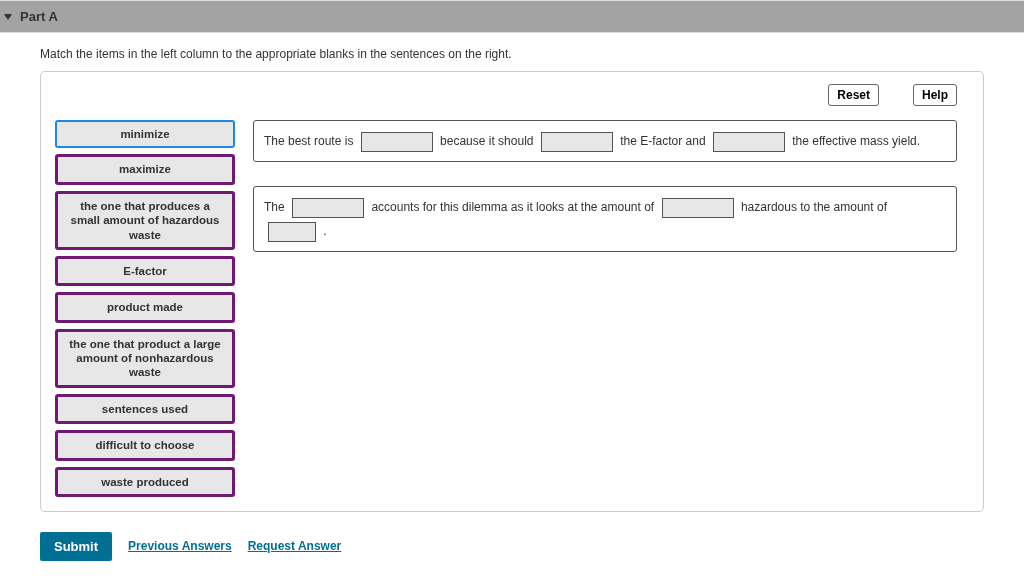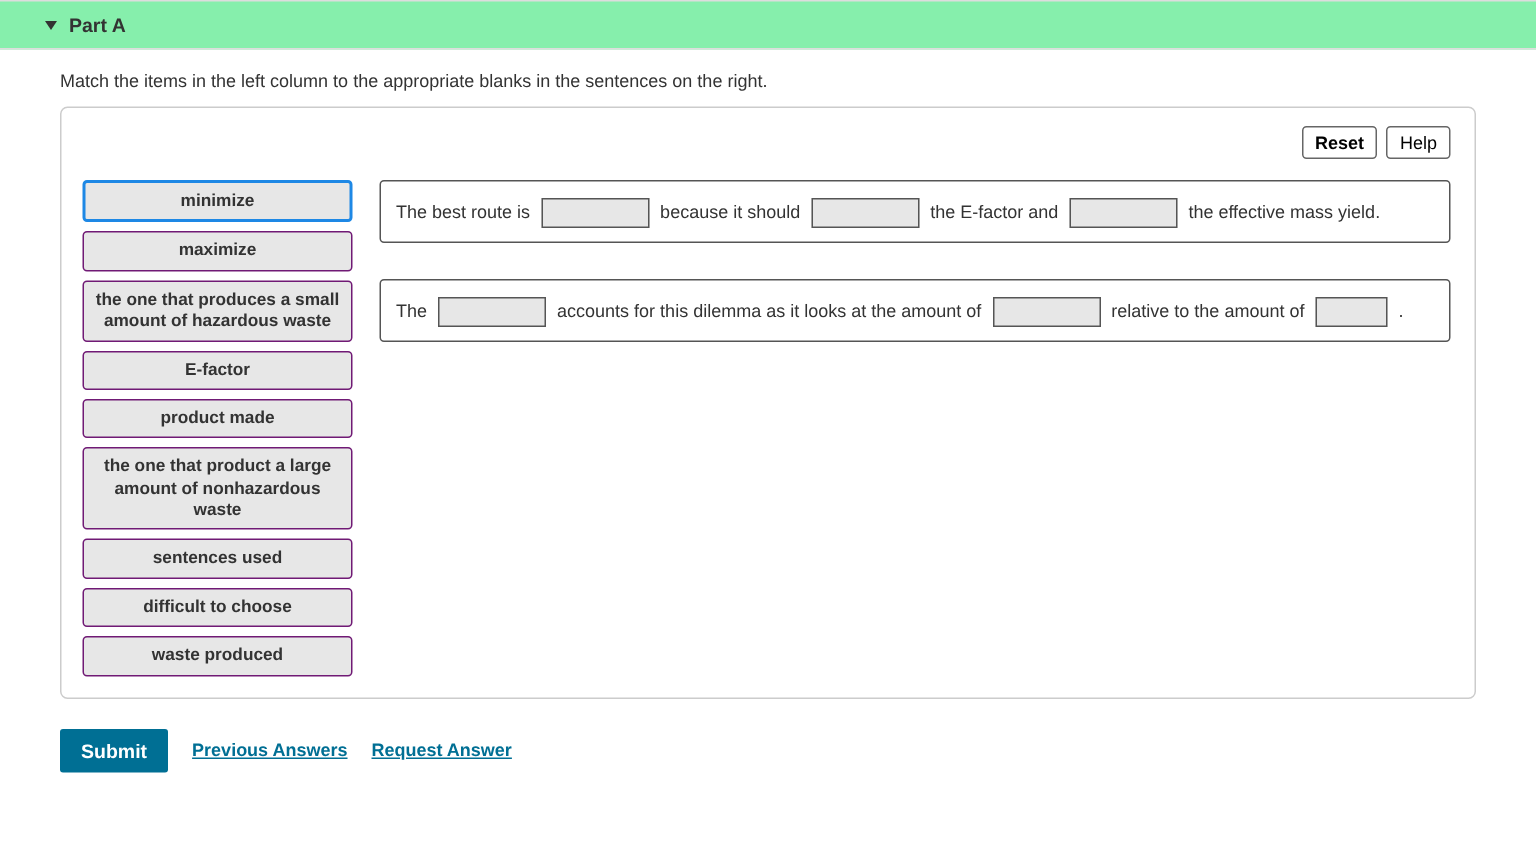--- a/index.html
+++ b/index.html
@@ -6,64 +6,64 @@
   body {
     margin: 0;
     font-family: Arial, Helvetica, sans-serif;
     font-size: 12px;
     color: #333;
     background: #fff;
   }
   .part-header {
     border-top: 1px solid #ddd;
     border-bottom: 1px solid #ddd;
-    background: #86efac;
-    padding: 8px 30px;
+    background: #a3a3a3;
+    padding: 8px 4px;
     display: flex;
     align-items: center;
     gap: 8px;
   }
   .caret {
     width: 0; height: 0;
     border-left: 4px solid transparent;
     border-right: 4px solid transparent;
     border-top: 6px solid #333;
   }
   .part-title { font-weight: bold; font-size: 13px; }
   .content { padding: 14px 40px 10px 40px; }
   .question { font-size: 12px; line-height: 1.45; margin-bottom: 6px; }
   .instructions { font-weight: normal; font-size: 12px; margin-bottom: 10px; }
   .panel {
     border: 1px solid #ccc;
     border-radius: 5px;
-    padding: 12px 16px 14px 14px;
+    padding: 12px 26px 14px 14px;
     min-height: 380px;
     position: relative;
   }
   .panel-actions {
     display: flex;
     justify-content: flex-end;
     gap: 6px;
     margin-bottom: 14px;
   }
   .btn-small {
     border: 1px solid #666;
     background: #fff;
     border-radius: 3px;
     padding: 3px 8px;
     font-size: 12px;
     font-weight: bold;
     cursor: pointer;
     font-family: inherit;
   }
-  .btn-small.plain { font-weight: normal; }
+  .btn-small.plain { font-weight: bold; margin-left: 28px; }
   .work-area { display: flex; gap: 18px; align-items: flex-start; }
   .tokens { display: flex; flex-direction: column; gap: 6px; width: 180px; }
   .token {
-    border: 1px solid #701a75;
+    border: 3px solid #701a75;
     background: #e7e7e7;
     border-radius: 3px;
     padding: 5px 6px;
     text-align: center;
     font-size: 11.5px;
     font-weight: bold;
     line-height: 1.25;
     cursor: grab;
   }
   .token.selected { border: 2px solid #1e88e5; }
@@ -148,21 +148,21 @@
           <span class="blank"></span>
           <span>the E-factor and</span>
           <span class="blank"></span>
           <span>the effective mass yield.</span>
         </div>
         <div class="sentence-box">
           <span>The</span>
           <span class="blank"></span>
           <span>accounts for this dilemma as it looks at the amount of</span>
           <span class="blank"></span>
-          <span>relative to the amount of</span>
+          <span>hazardous to the amount of</span>
           <span class="blank wide"></span>
           <span>.</span>
         </div>
       </div>
     </div>
   </div>
 </div>
 
 <div class="footer-actions">
   <button class="submit-btn">Submit</button>

